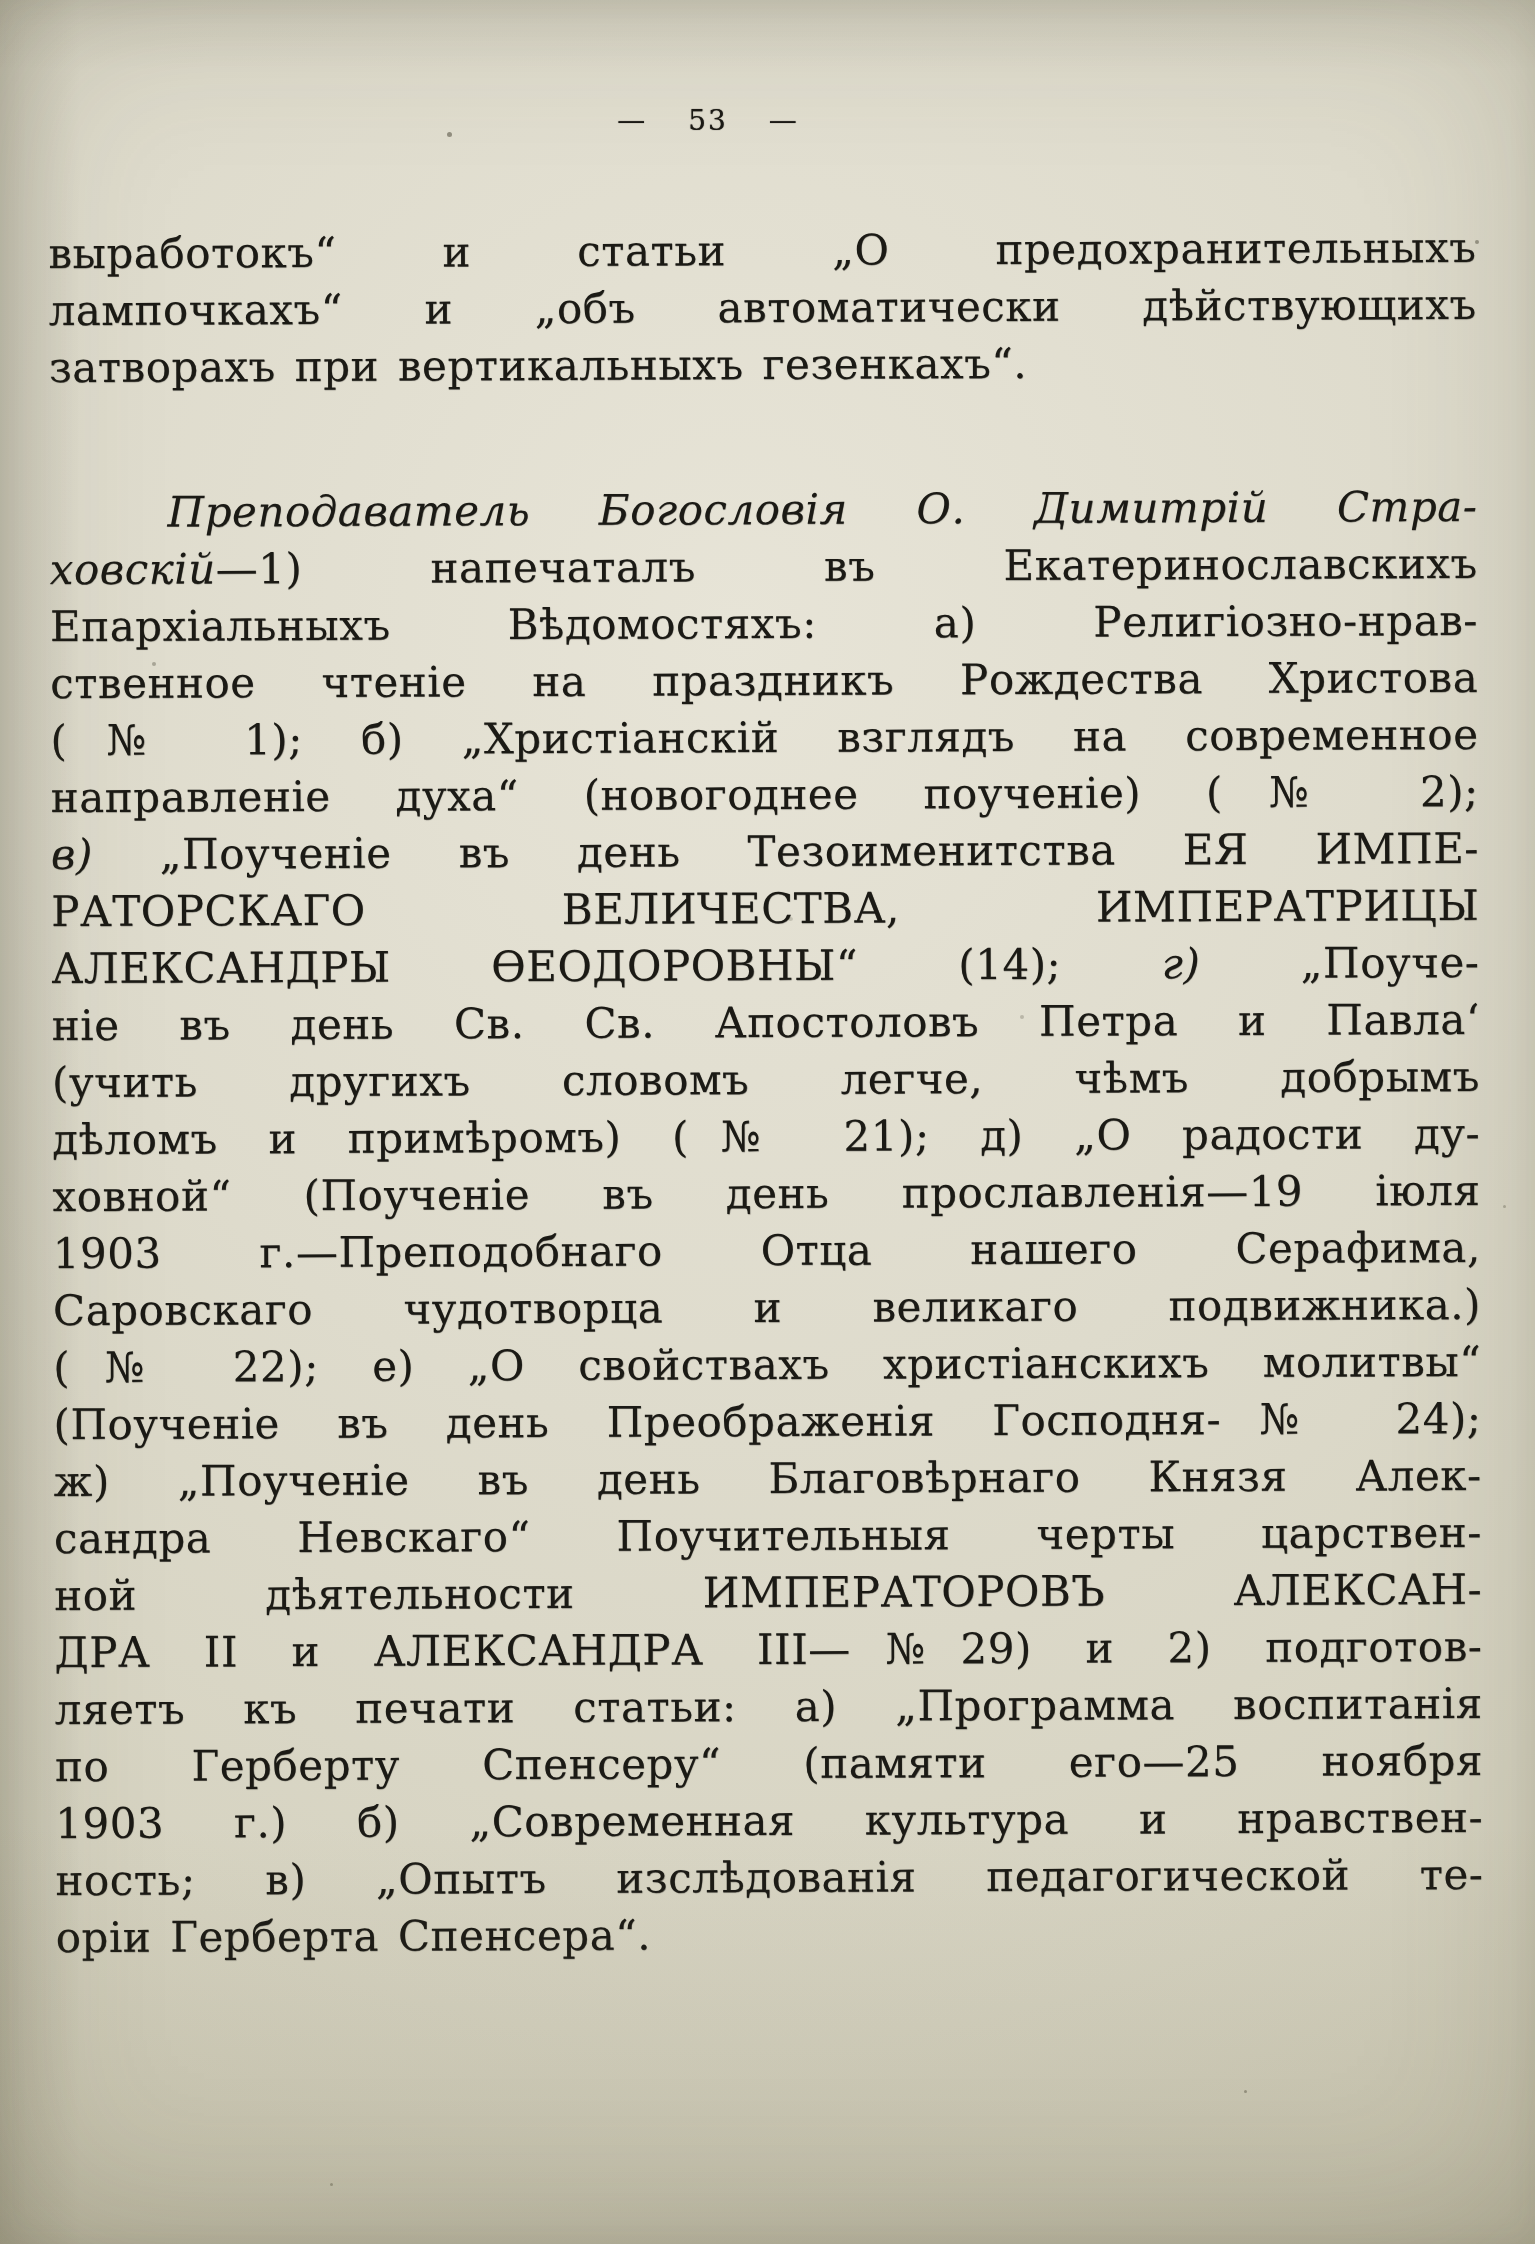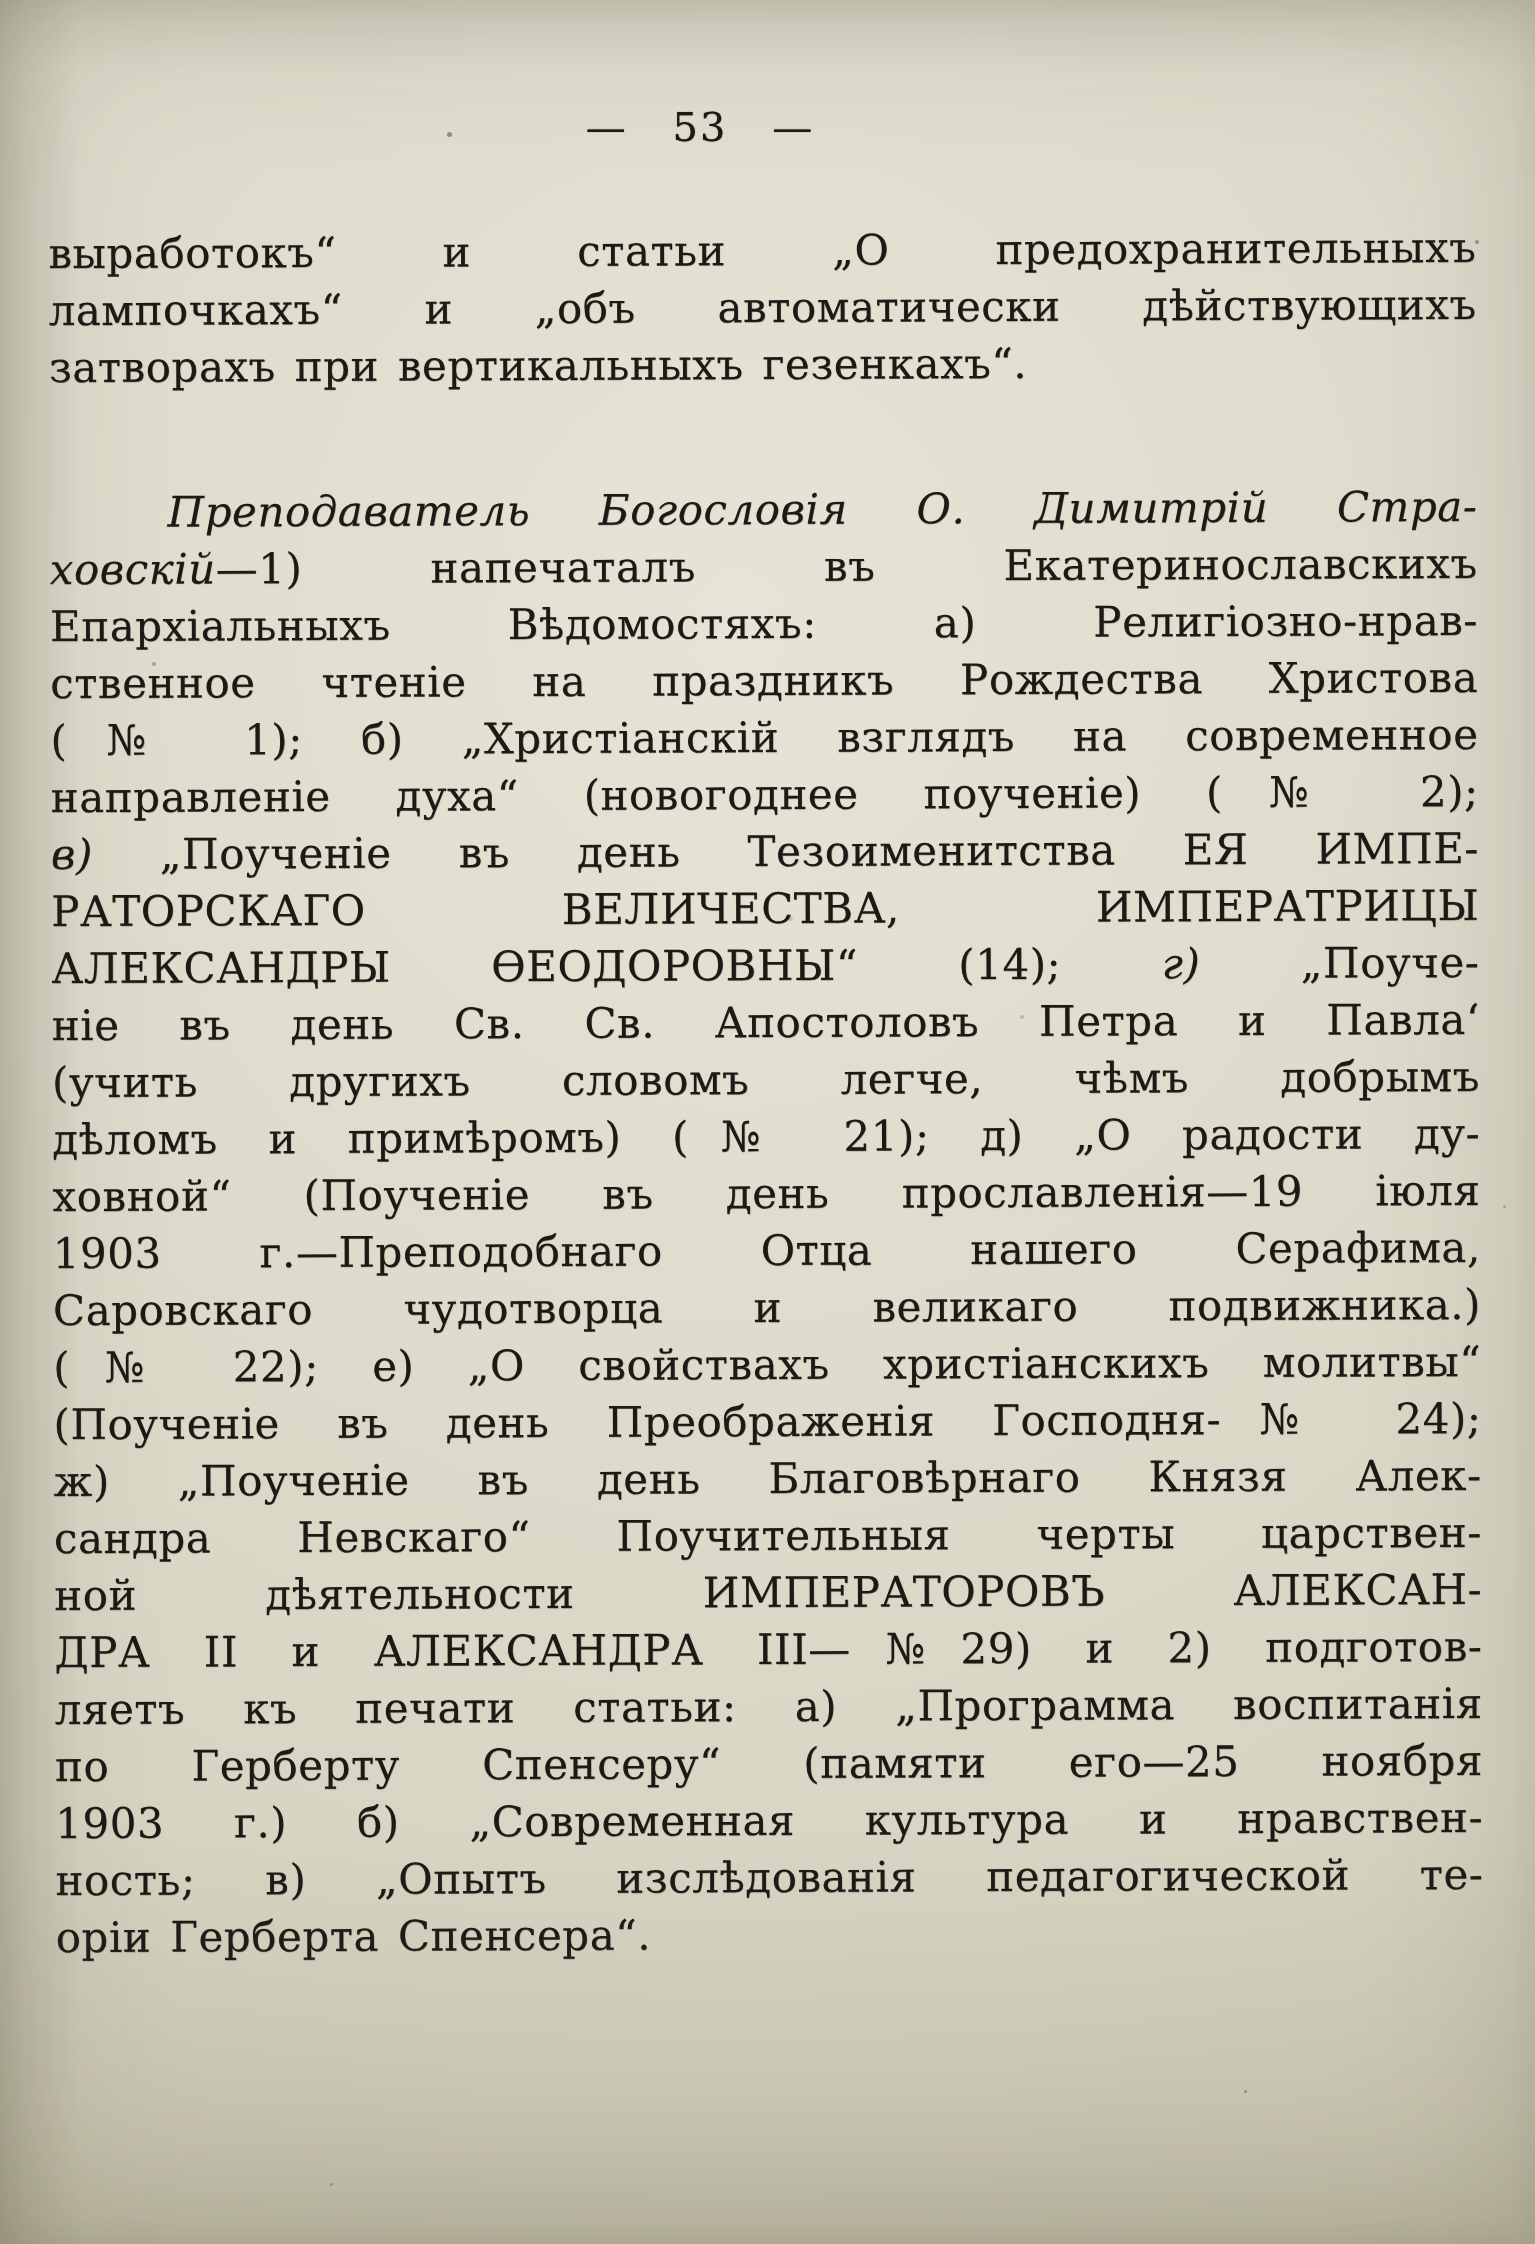--- a/index.html
+++ b/index.html
@@ -27,23 +27,23 @@
     position: absolute; top: 0; left: 0; right: 0; height: 70px;
     background: linear-gradient(180deg, rgba(60,55,35,.08), rgba(60,55,35,0));
     pointer-events: none;
   }
   .vignette {
     position: absolute; inset: 0;
     box-shadow: inset 0 0 170px rgba(70,64,40,.20), inset 0 0 30px rgba(70,64,40,.08);
     pointer-events: none;
   }
   .page-number {
-    position: absolute; top: 104px; left: 0; width: 1400px;
+    position: absolute; top: 104px; left: 8px; width: 1400px;
     text-align: center;
-    font-size: 40px;
+    font-size: 28px;
     word-spacing: 30px;
     letter-spacing: 2px;
     text-shadow: 0 0 1px rgba(25,23,18,.8);
   }
   .text-block {
     position: absolute; left: 52px; top: 222px; width: 1428px;
     transform: rotate(-0.25deg);
   }
   .para + .para { margin-top: 88px; }
   .line {

